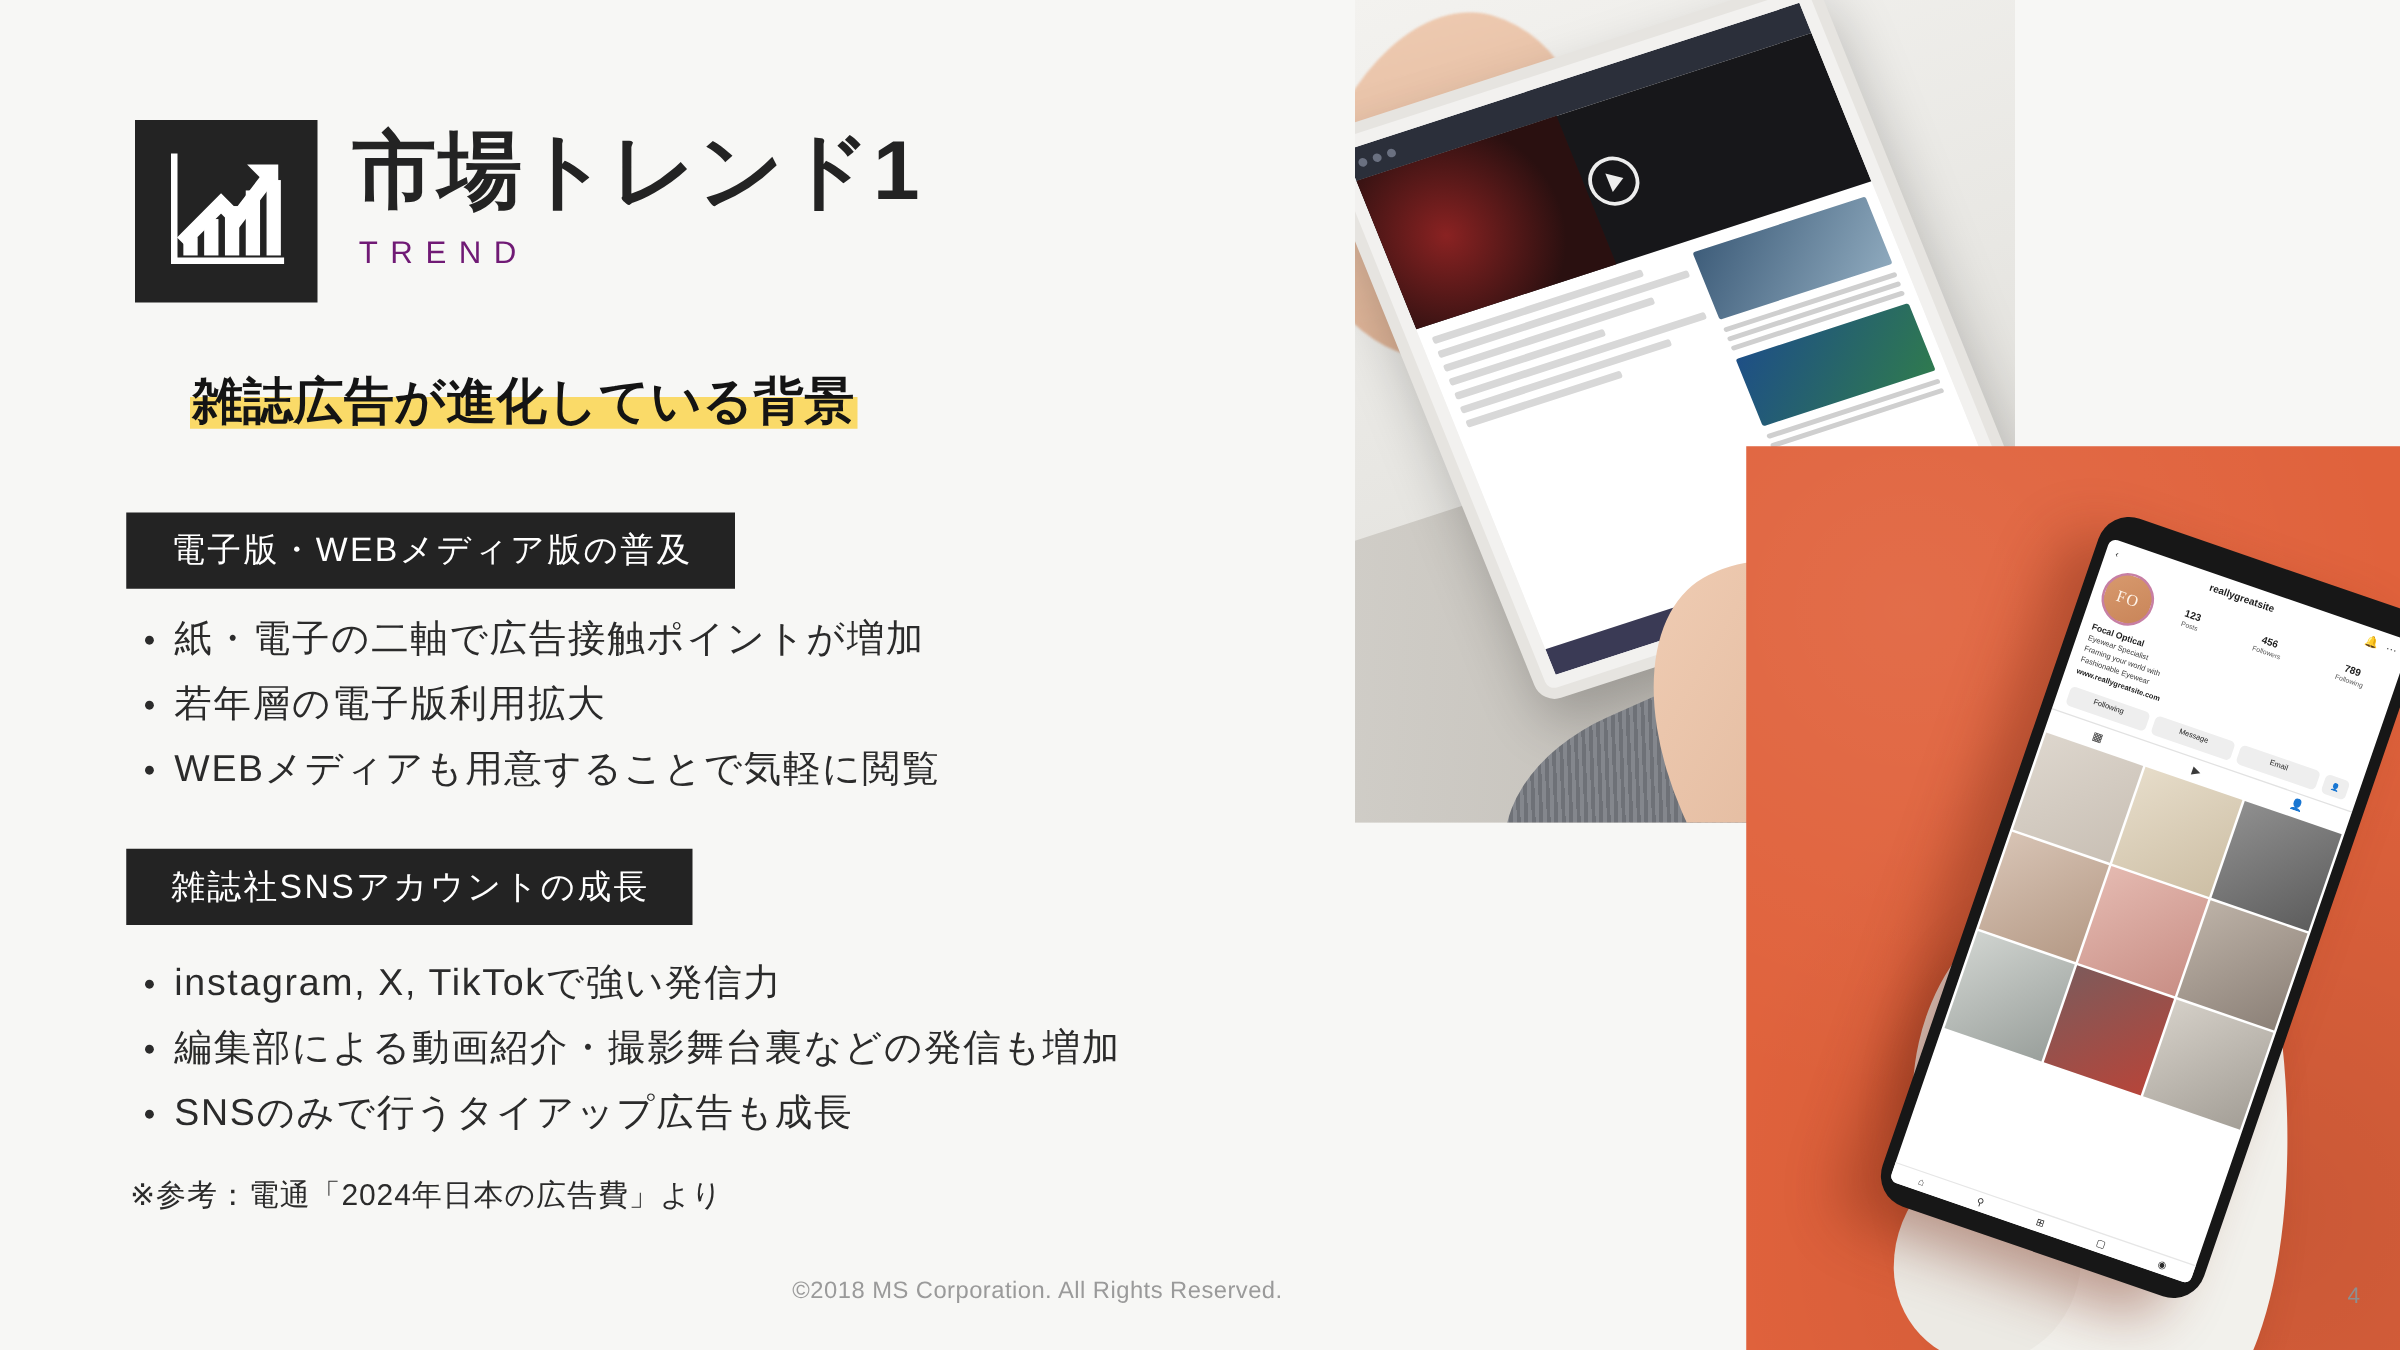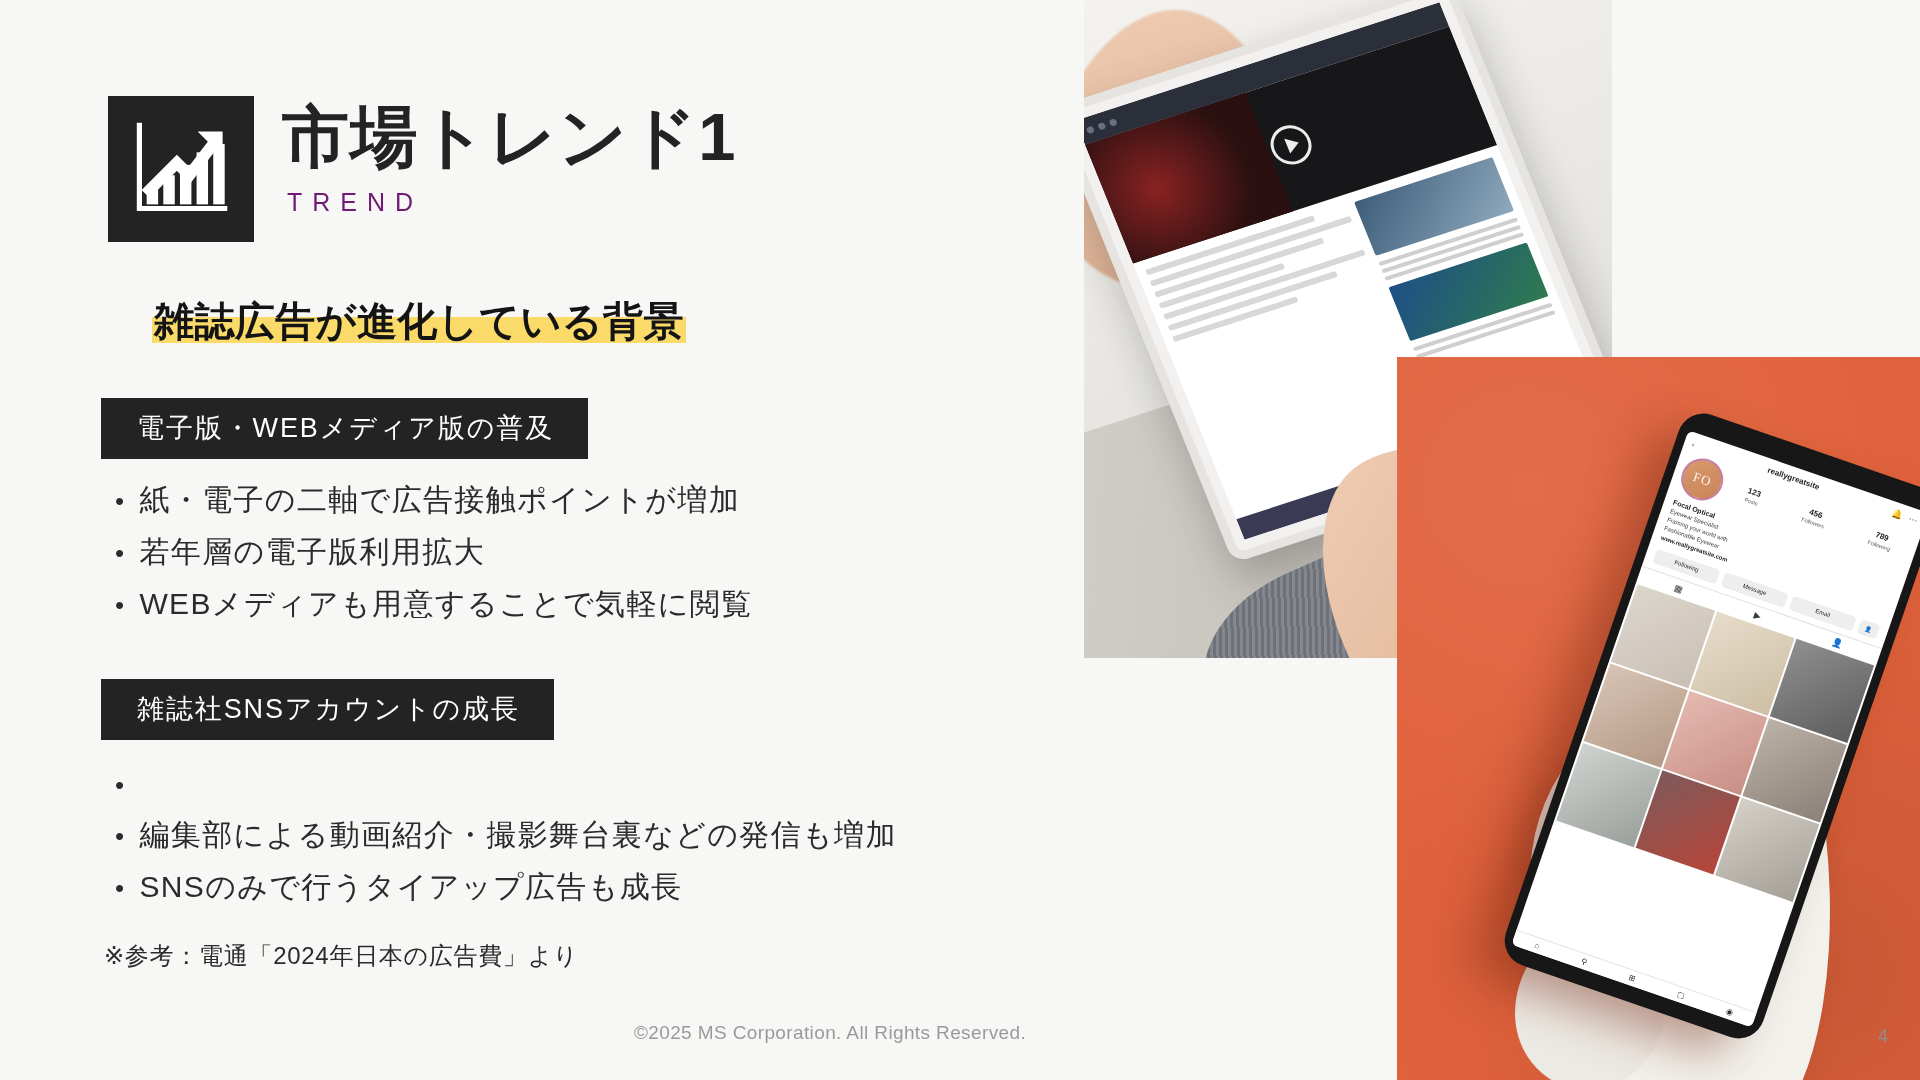--- a/index.html
+++ b/index.html
@@ -56,21 +56,21 @@
   .lead .hl{
     background:linear-gradient(transparent 42%, #fada68 42%, #fada68 100%);
     padding:0 2px;
     margin-left:48px;
   }
 
   .section{
     position:absolute;
     left:101px;
   }
-  .section-a{ top:398px; }
+  .section-a{ top:410px; }
   .section-b{ top:679px; }
 
   .section-head{
     background:#232323;
     color:#ffffff;
     font-size:27px;
     font-weight:400;
     letter-spacing:.07em;
     padding:12px 34px 13px 36px;
     display:inline-block;
@@ -360,35 +360,36 @@
           <span>WEBメディアも用意することで気軽に閲覧</span>
         </li>
     </ul>
   </div>
 
   <div class="section section-b">
     <div class="section-head">雑誌社SNSアカウントの成長</div>
     <ul class="bullets">
       <li>
           <span class="dot">•</span>
+          <span>instagram, X, TikTokで強い発信力</span>
         </li>
       <li>
           <span class="dot">•</span>
           <span>編集部による動画紹介・撮影舞台裏などの発信も増加</span>
         </li>
       <li>
           <span class="dot">•</span>
           <span>SNSのみで行うタイアップ広告も成長</span>
         </li>
     </ul>
   </div>
 
   <div class="footnote">※参考：電通「2024年日本の広告費」より</div>
 
-  <div class="copyright">©2025 MS Corporation. All Rights Reserved.</div>
+  <div class="copyright">©2018 MS Corporation. All Rights Reserved.</div>
 
   <div class="photo-tablet">
     <div class="tab-scene">
       <div class="tab-bg"></div>
       <div class="tab-deskplank"></div>
       <div class="tab-cube"></div>
 
       <div class="tab-hand hand-top"></div>
 
       <div class="tab-device">

